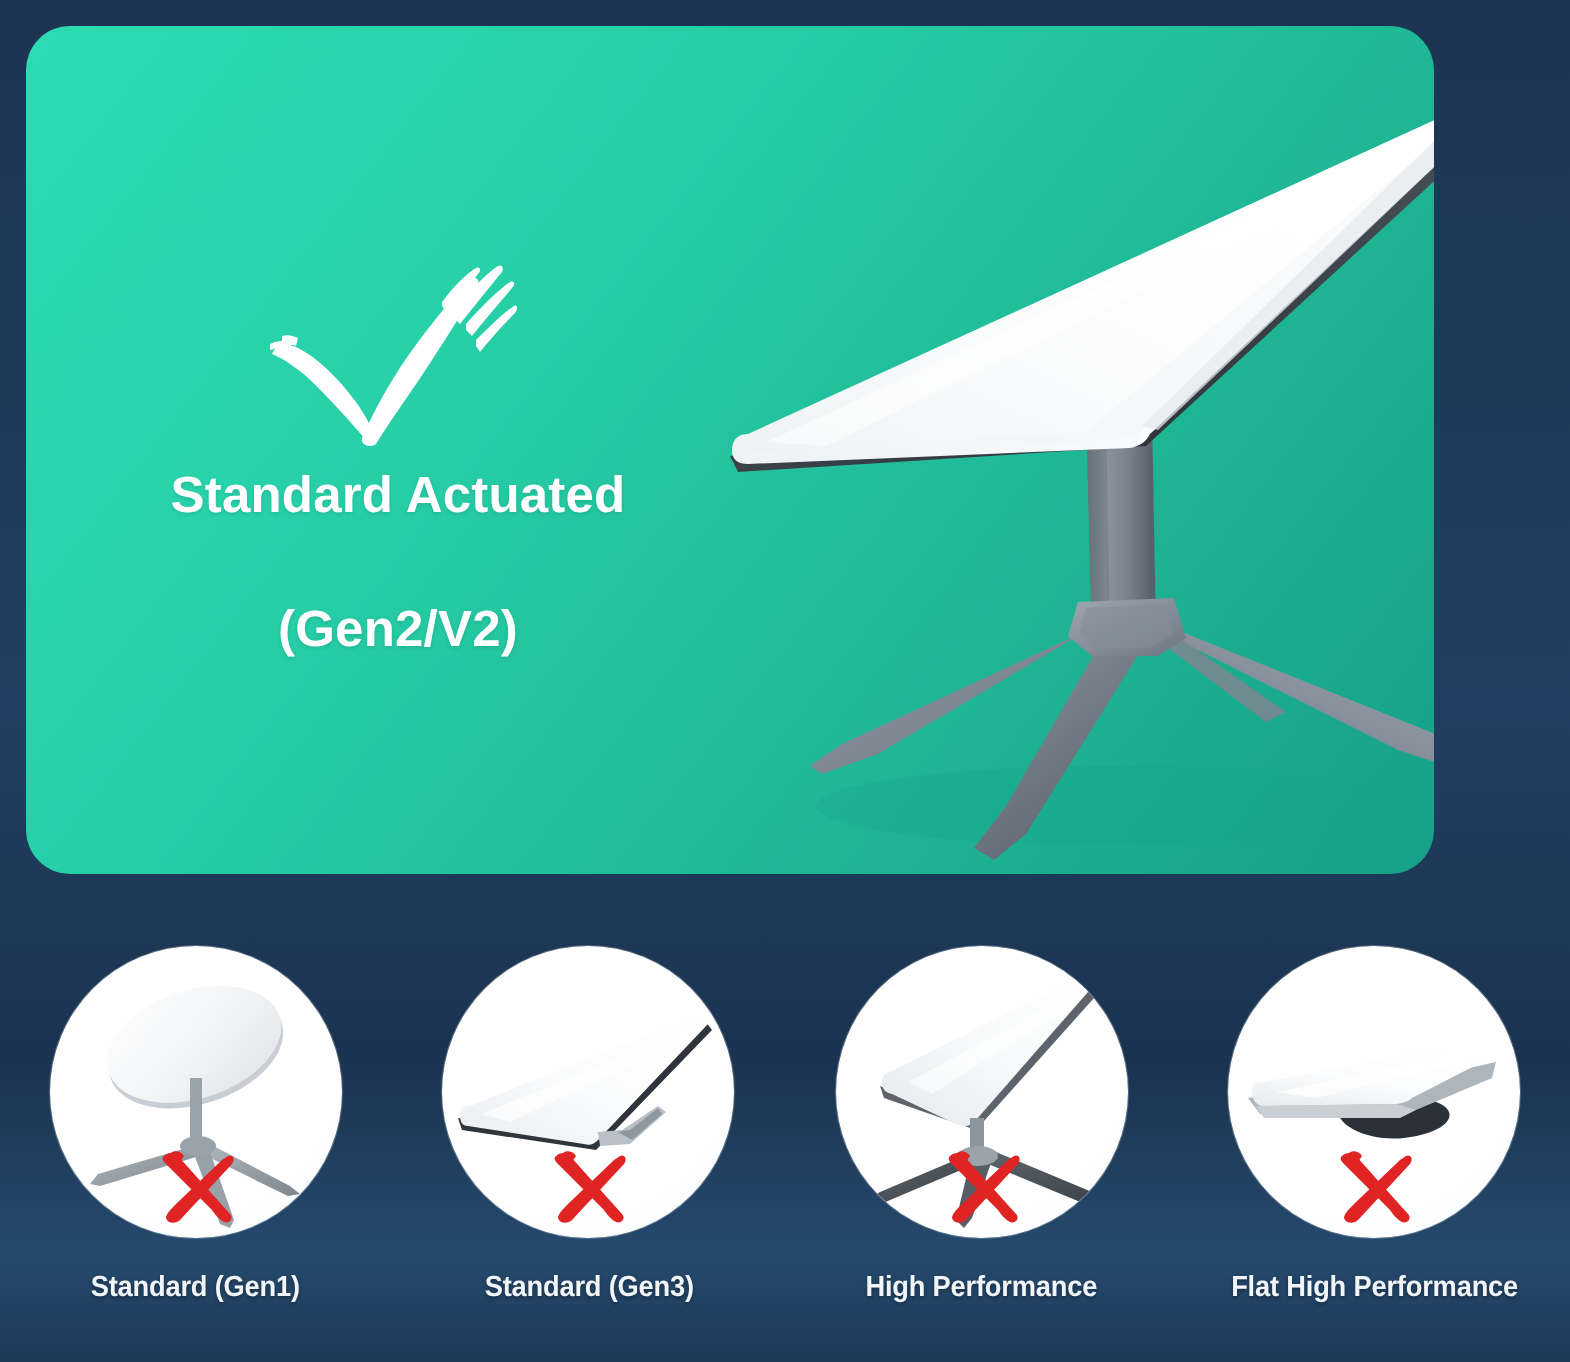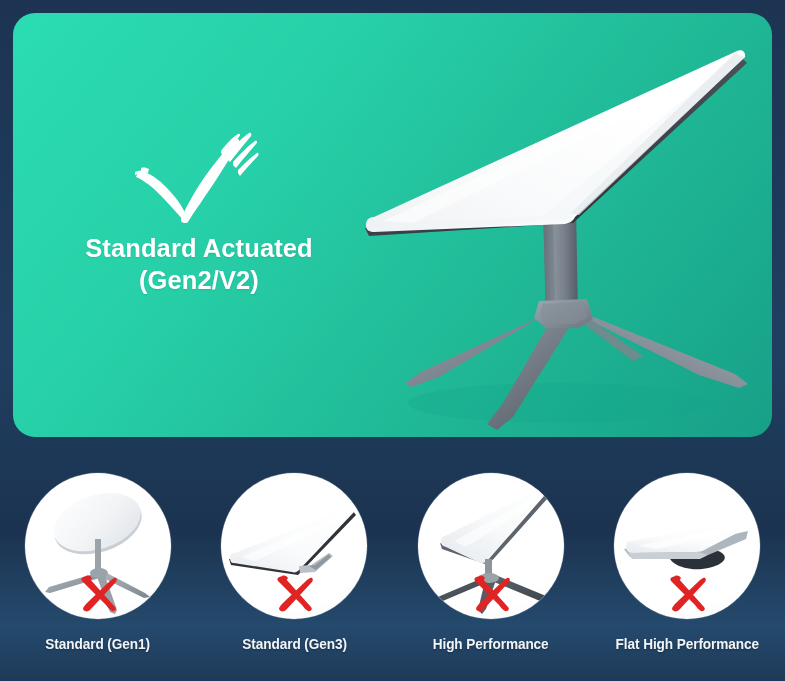--- a/index.html
+++ b/index.html
@@ -28,21 +28,21 @@
     position: absolute;
     inset: 0;
     background: linear-gradient(180deg, #1c3451 0%, #203f60 52%, #1b3350 78%, #254a6d 92%, #1d3958 100%);
   }
 
   
   #hero-card {
     position: absolute;
     left: 13px;
     top: 13px;
-    width: 759px;
+    width: 704px;
     height: 424px;
     border-radius: 22px;
     background: linear-gradient(128deg, #2bdcb2 0%, #27d0a8 32%, #1fb795 68%, #17a088 100%);
     overflow: hidden;
   }
 
   
   #check-wrap {
     position: absolute;
     left: 118px;
@@ -59,21 +59,21 @@
     top: 220px;
     width: 320px;
     text-align: center;
     color: #ffffff;
     font-weight: bold;
     font-size: 25.5px;
     line-height: 1.25;
     letter-spacing: 0.1px;
     text-shadow: 0 1px 2px rgba(0,0,0,0.10);
   }
-  #hero-caption .l2 { display: block; }
+  #hero-caption .l2 { display: block; margin-top: 35px; }
 
   
   #hero-dish {
     position: absolute;
     left: 330px;
     top: 18px;
     width: 420px;
     height: 406px;
   }
   #hero-dish svg { width: 100%; height: 100%; display: block; }

